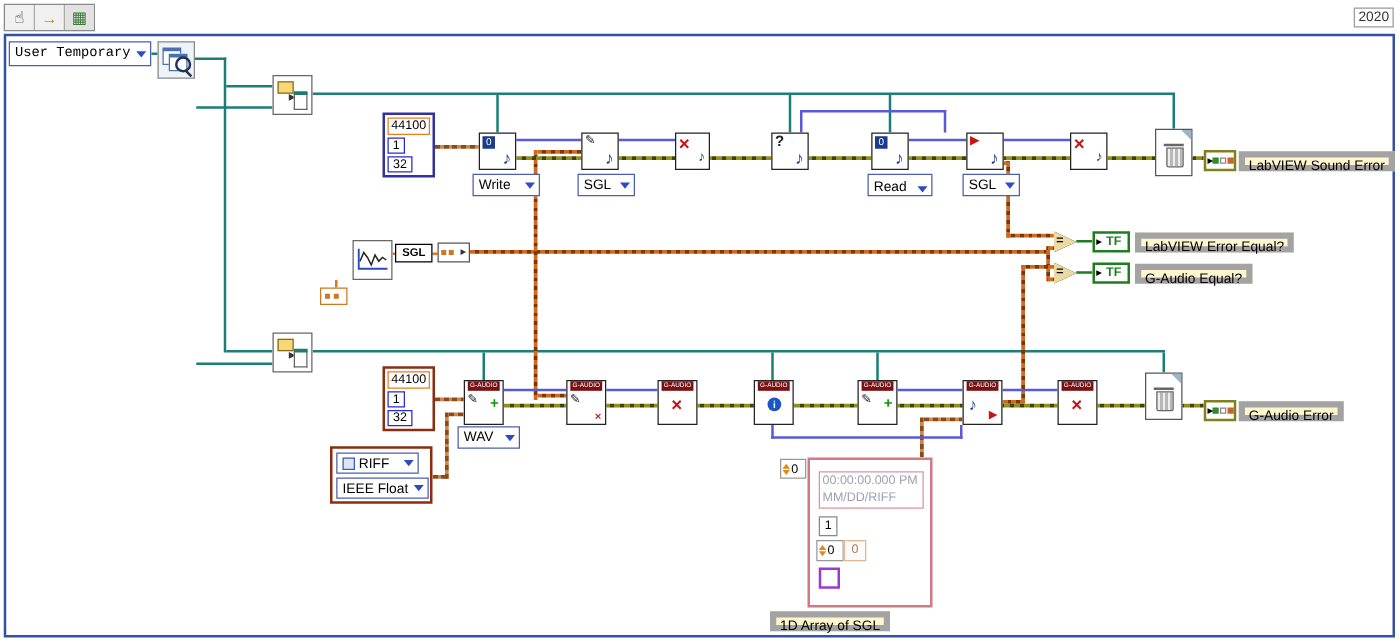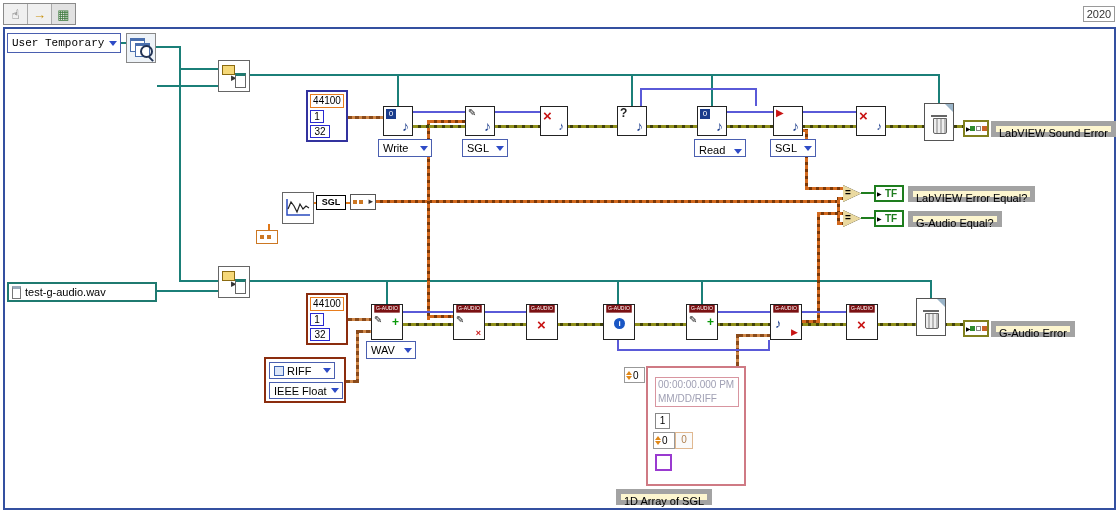--- a/index.html
+++ b/index.html
@@ -123,24 +123,20 @@
     <span class="arr"></span>
   </div>
 
   <div class="comp" style="left:126px;top:33px;width:30px;height:30px;border:1px solid #888;background:#eef3f8;">
     <span style="position:absolute;left:3px;top:4px;width:13px;height:10px;background:#fff;border:1px solid #4a6fae;border-top:3px solid #4a6fae;"></span>
     <span style="position:absolute;left:8px;top:9px;width:13px;height:10px;background:#fff;border:1px solid #4a6fae;border-top:3px solid #4a6fae;"></span>
     <span style="position:absolute;left:13px;top:11px;width:9px;height:9px;border:2px solid #223355;border-radius:50%;"></span>
     <span style="position:absolute;left:23px;top:22px;width:2px;height:6px;background:#223355;transform:rotate(-45deg);"></span>
   </div>
 
-  <div class="comp pathbox" style="left:7px;top:282px;width:150px;">
-    <span class="docglyph"></span>
-    <span>test-g-audio.wav</span>
-  </div>
 
   <div class="comp nodeicon" style="left:218px;top:60px;width:32px;height:32px;border:1px solid #666;">
     <span style="position:absolute;left:3px;top:4px;width:11px;height:8px;background:#f5d878;border:1px solid #8a6a10;"></span>
     <span style="position:absolute;left:12px;top:10px;font-size:11px;color:#333;">▸</span>
     <span style="position:absolute;right:3px;bottom:3px;width:9px;height:11px;background:#fff;border:1px solid #666;border-top:3px solid #1f7a70;"></span>
   </div>
   <div class="comp nodeicon" style="left:218px;top:266px;width:32px;height:32px;border:1px solid #666;">
     <span style="position:absolute;left:3px;top:4px;width:11px;height:8px;background:#f5d878;border:1px solid #8a6a10;"></span>
     <span style="position:absolute;left:12px;top:10px;font-size:11px;color:#333;">▸</span>
     <span style="position:absolute;right:3px;bottom:3px;width:9px;height:11px;background:#fff;border:1px solid #666;border-top:3px solid #1f7a70;"></span>

